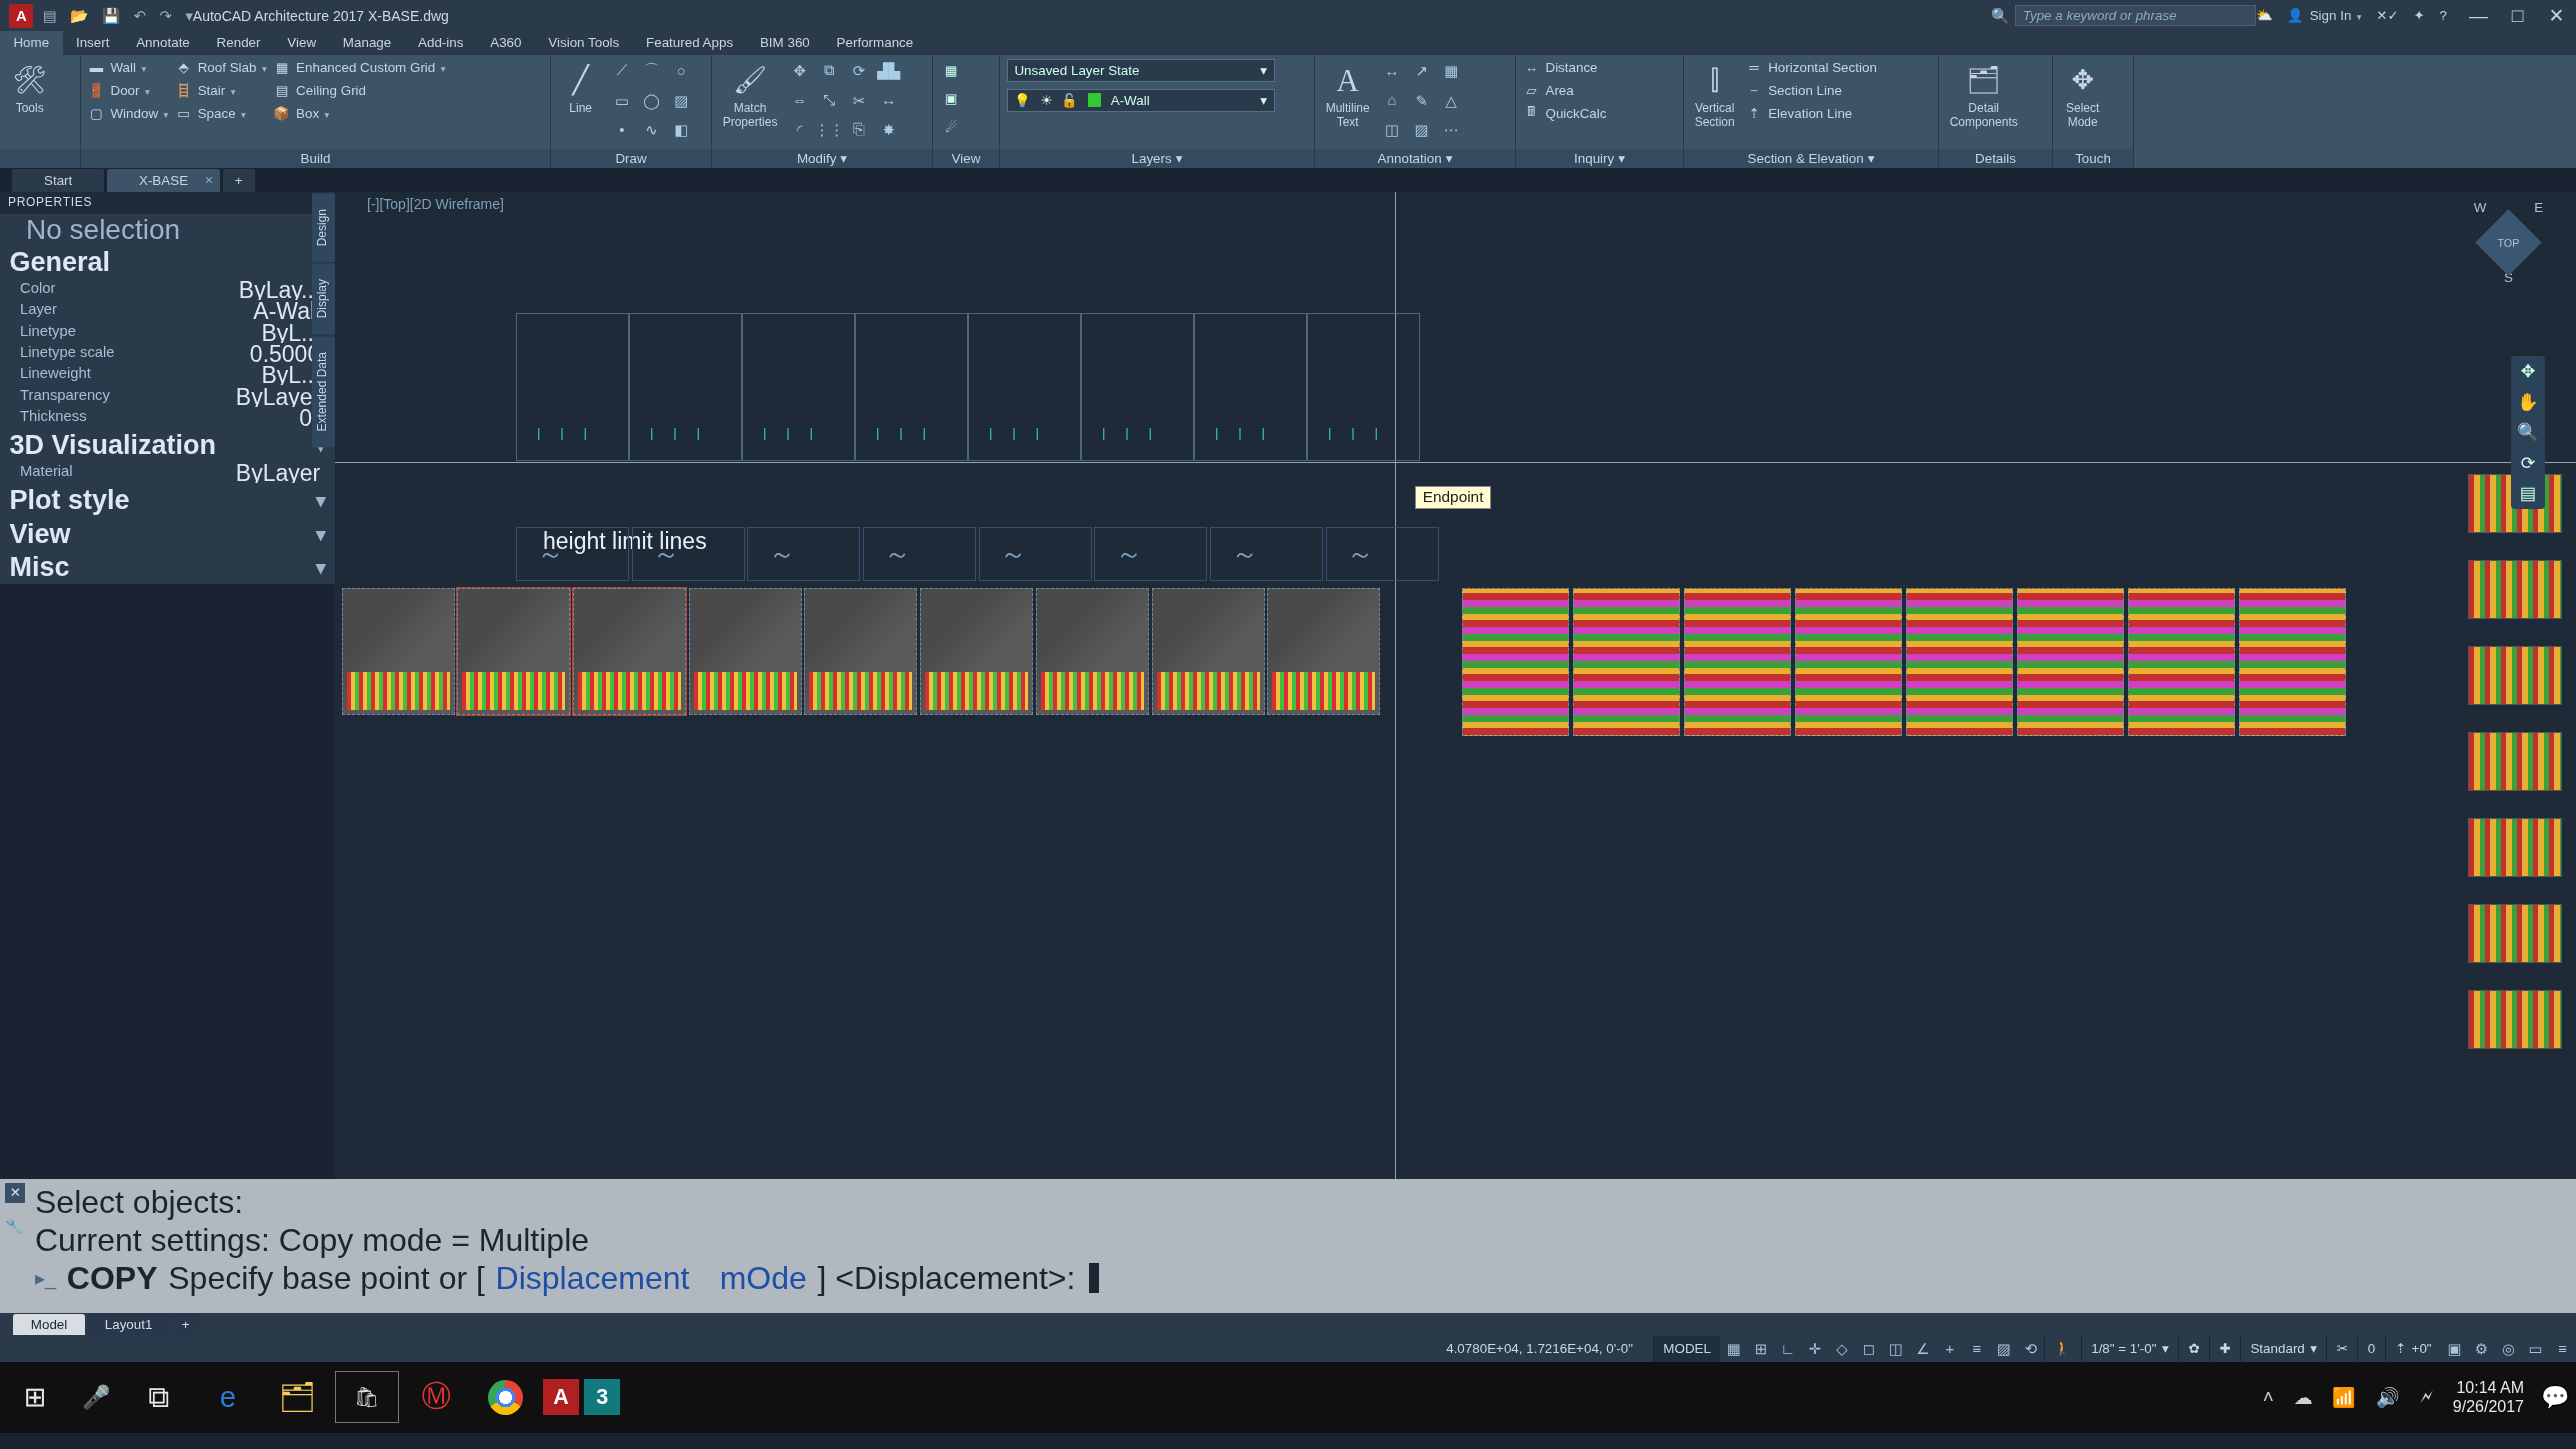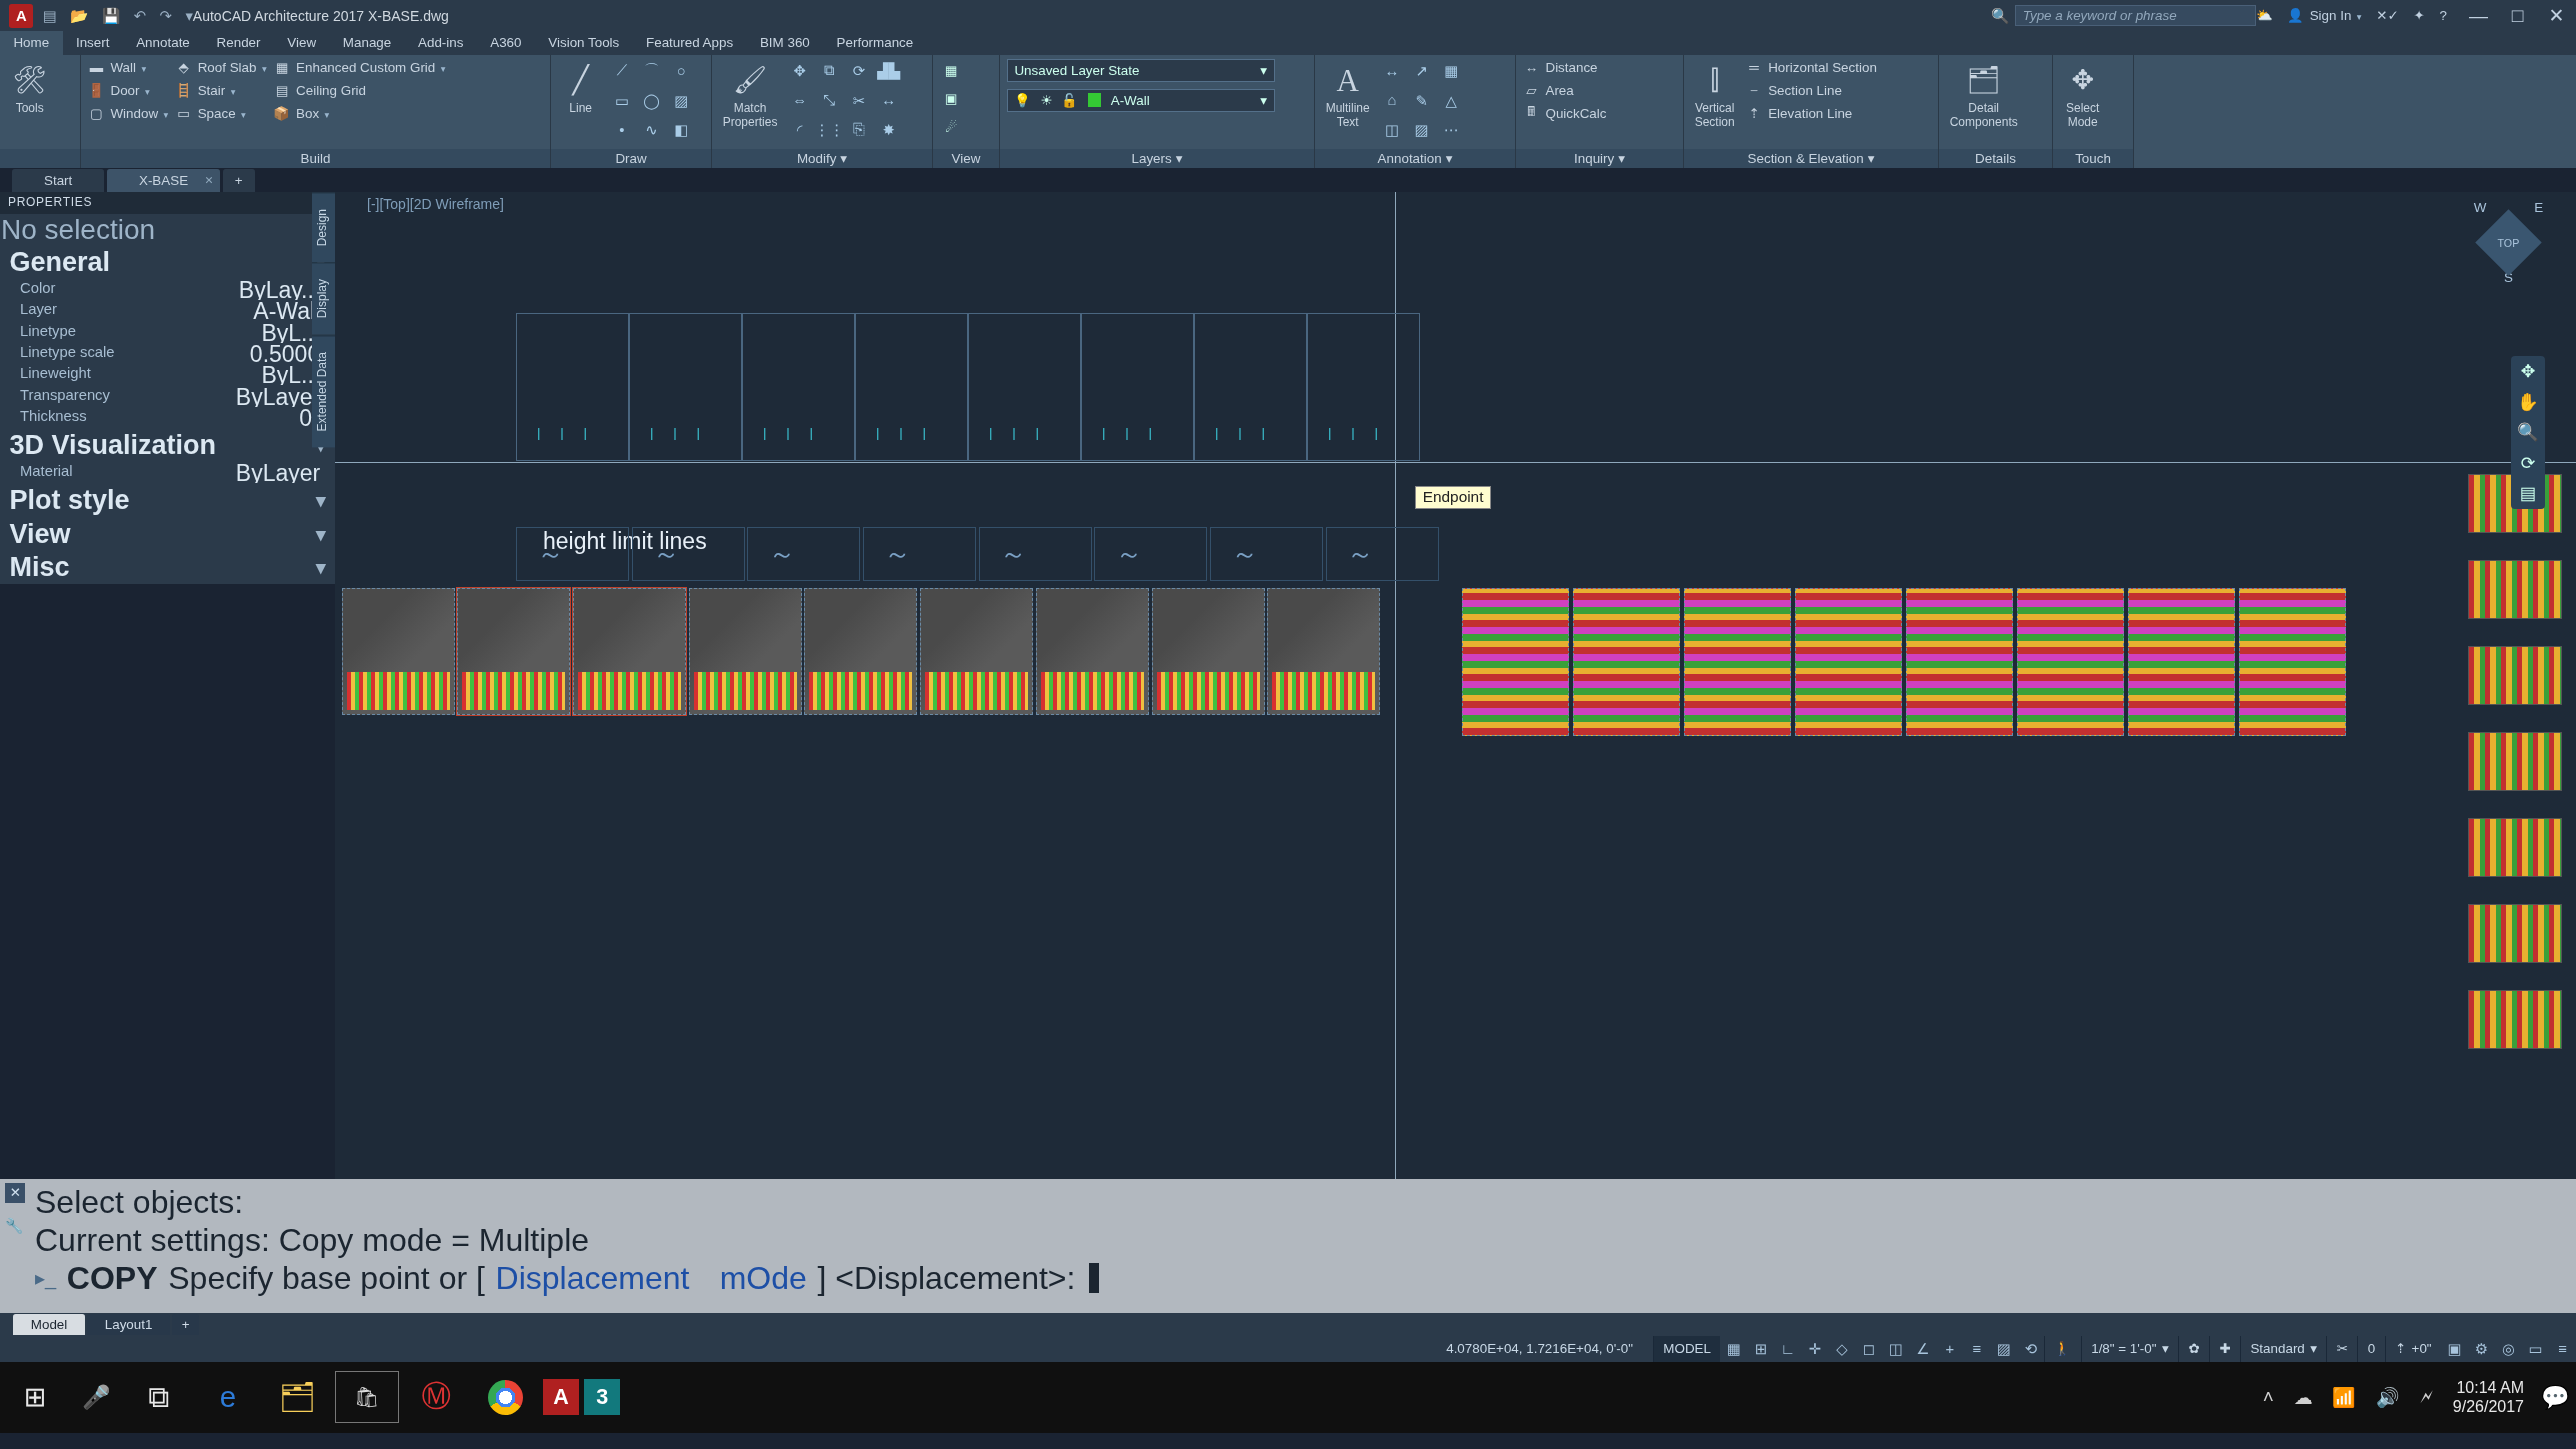--- a/index.html
+++ b/index.html
@@ -46,21 +46,21 @@
 .doc-tab.active{background:#3d5368;}
 .doc-tab .x{position:absolute;right:6.7px;top:5.4px;font-size:10.7px;color:#8fa8bc;}
 .doc-tab.plus{padding:4px 12px;background:#2b3a4a;}
 
 
 .main-row{display:flex;height:987px;}
 
 
 .palette{width:335px;background:#2b3a4a;color:#d0dce8;display:flex;flex-direction:column;}
 .palette-title{height:21.5px;background:#1f2b38;font-size:12px;padding:2.7px 8px;letter-spacing:0.7px;}
-.sel-header{font-size:28px;color:#9eb4c8;padding:0 1px;overflow:hidden;white-space:nowrap;}
+.sel-header{font-size:28px;color:#9eb4c8;padding:0 26px;overflow:hidden;white-space:nowrap;}
 .group-header{font-size:27px;font-weight:600;color:#dce8f2;padding:1.3px 9.4px;display:flex;justify-content:space-between;align-items:center;}
 .group-header .chev{font-size:19px;color:#9eb4c8;}
 .prop-row{display:flex;justify-content:space-between;padding:0.7px 14.8px 0.7px 20px;font-size:14.8px;}
 .prop-row .k{color:#a8bed2;}
 .prop-row .v{color:#dce8f2;font-size:23px;line-height:20px;white-space:nowrap;overflow:hidden;}
 .side-tabs{position:absolute;right:0;top:0;width:23px;display:flex;flex-direction:column;}
 .side-tab{writing-mode:vertical-rl;transform:rotate(180deg);background:#30485e;color:#c8d8e6;font-size:12px;padding:16px 2.7px;border-bottom:0.7px solid #20303e;text-align:center;}
 .palette-wrap{position:relative;}
 
 

